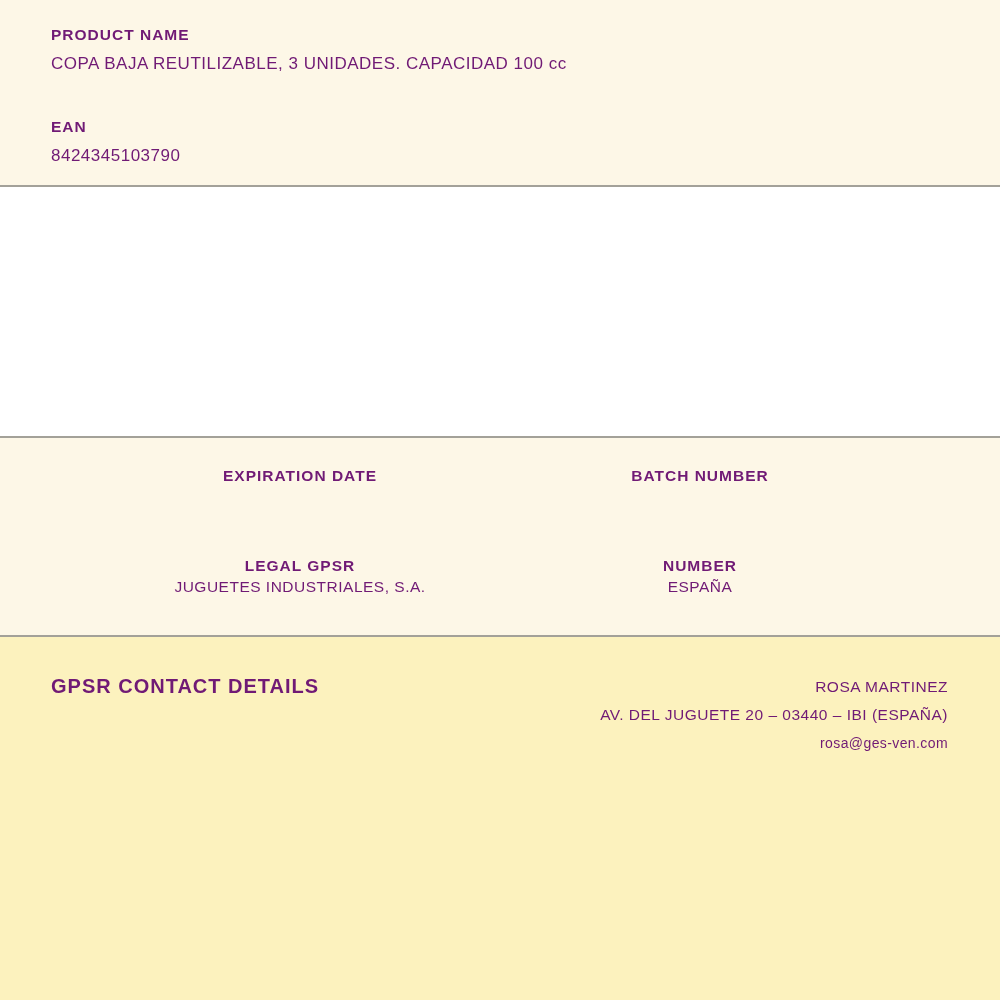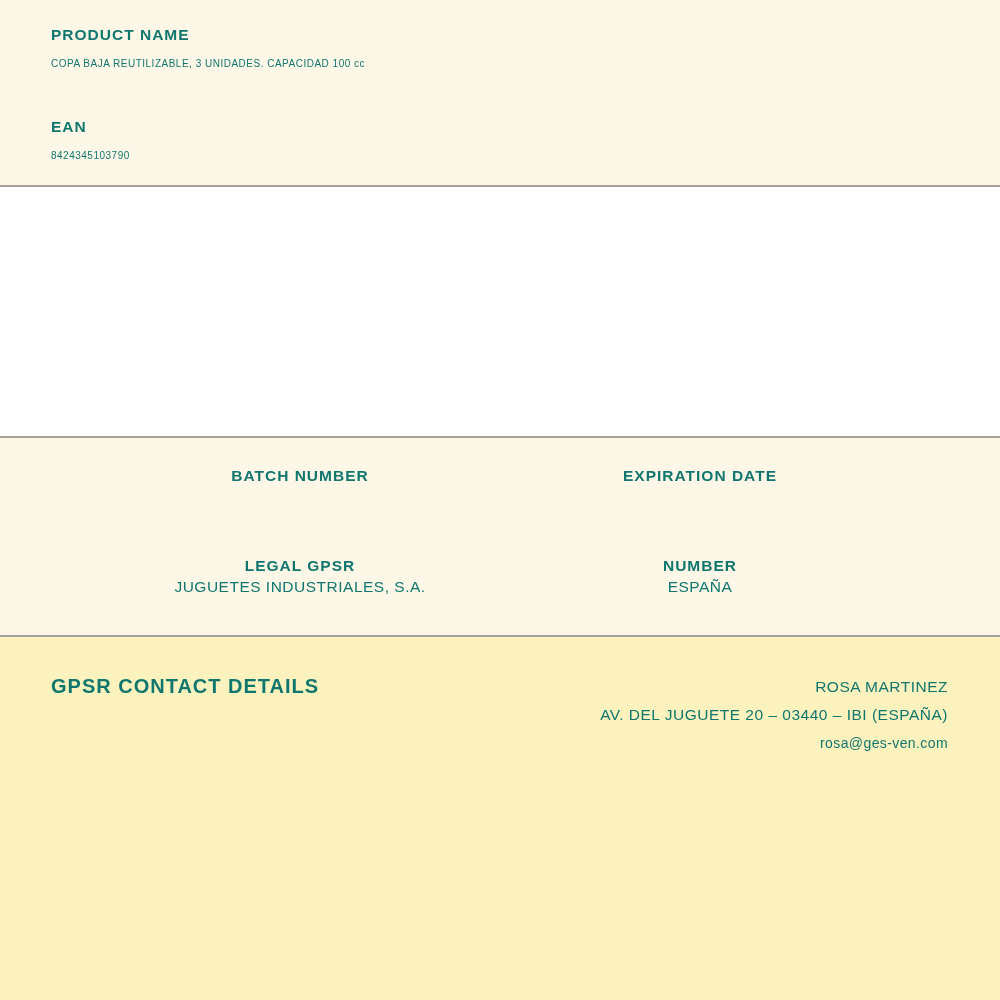--- a/index.html
+++ b/index.html
@@ -5,21 +5,21 @@
   html, body {
     margin: 0;
     padding: 0;
   }
   .sheet {
     width: 1000px;
     height: 1000px;
     display: flex;
     flex-direction: column;
     font-family: "Liberation Sans", sans-serif;
-    color: #0f766e;
+    color: #701a75;
     background: #ffffff;
     overflow: hidden;
   }
   .divider {
     height: 2px;
     background: #a3a199;
     flex: 0 0 auto;
   }
   
   .top-section {
@@ -29,21 +29,21 @@
     padding: 26px 51px 0 51px;
     flex: 0 0 auto;
   }
   .field-label {
     font-size: 15.5px;
     font-weight: bold;
     letter-spacing: 1px;
     line-height: 18px;
   }
   .field-value {
-    font-size: 10px;
+    font-size: 17px;
     letter-spacing: 0.5px;
     line-height: 18px;
     margin-top: 11px;
   }
   .field-block + .field-block {
     margin-top: 45px;
   }
   
   .image-area {
     background: #ffffff;
@@ -132,26 +132,26 @@
   <div class="divider"></div>
 
   <div class="image-area"></div>
 
   <div class="divider"></div>
 
   <div class="details-section">
     <div class="details-grid">
 
       <div class="detail-cell">
-        <div class="detail-label">BATCH NUMBER</div>
+        <div class="detail-label">EXPIRATION DATE</div>
         <div class="detail-value"></div>
       </div>
 
       <div class="detail-cell">
-        <div class="detail-label">EXPIRATION DATE</div>
+        <div class="detail-label">BATCH NUMBER</div>
         <div class="detail-value"></div>
       </div>
 
       <div class="detail-cell">
         <div class="detail-label">LEGAL GPSR</div>
         <div class="detail-value">JUGUETES INDUSTRIALES, S.A.</div>
       </div>
 
       <div class="detail-cell">
         <div class="detail-label">NUMBER</div>

